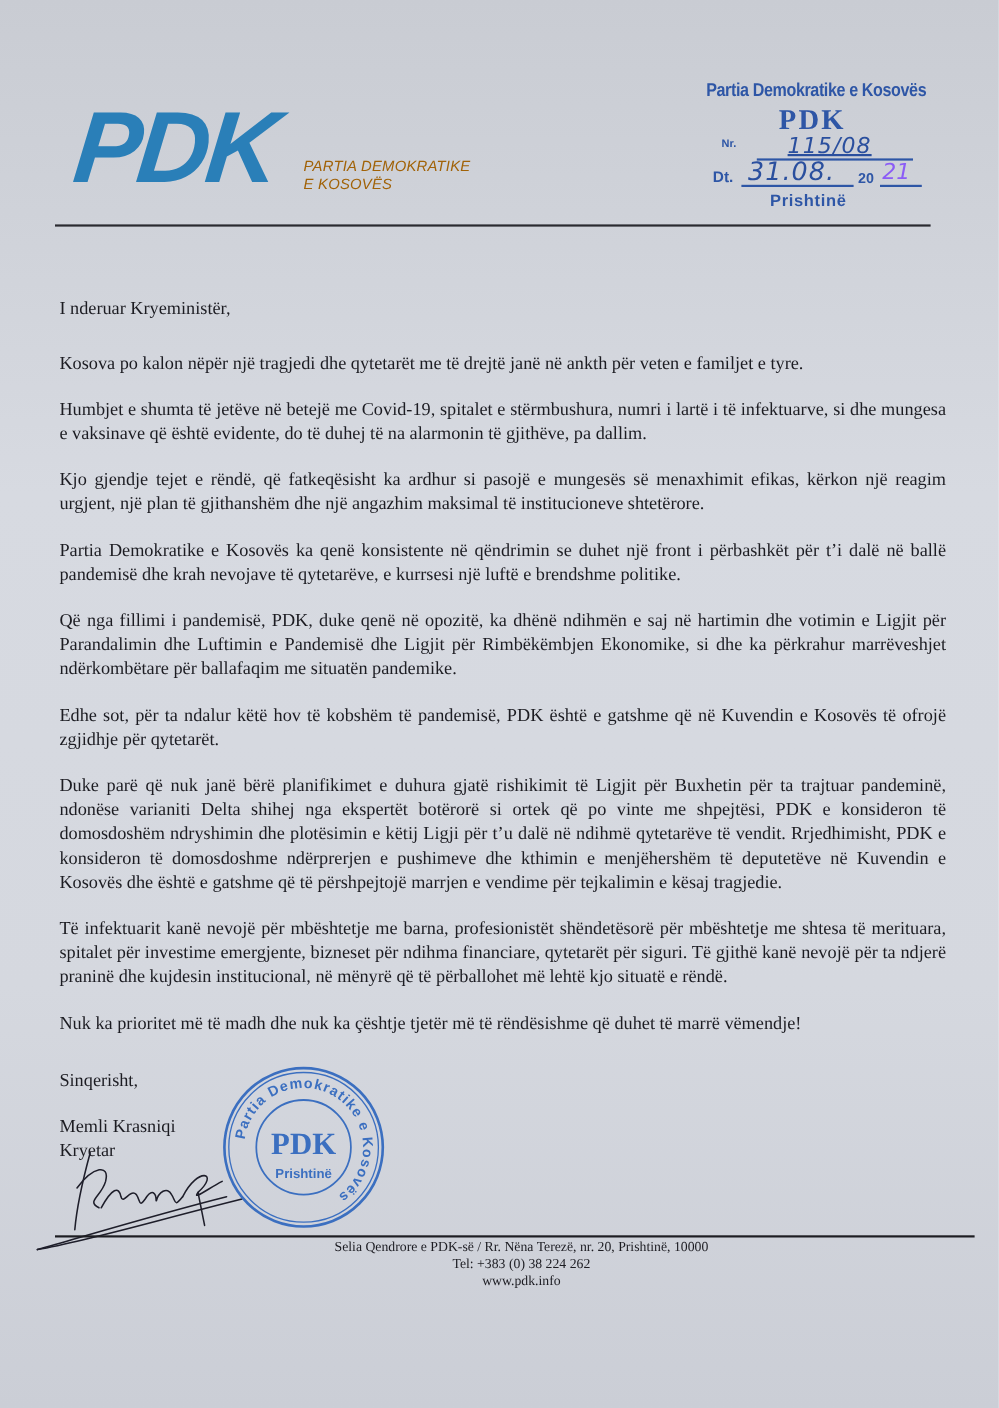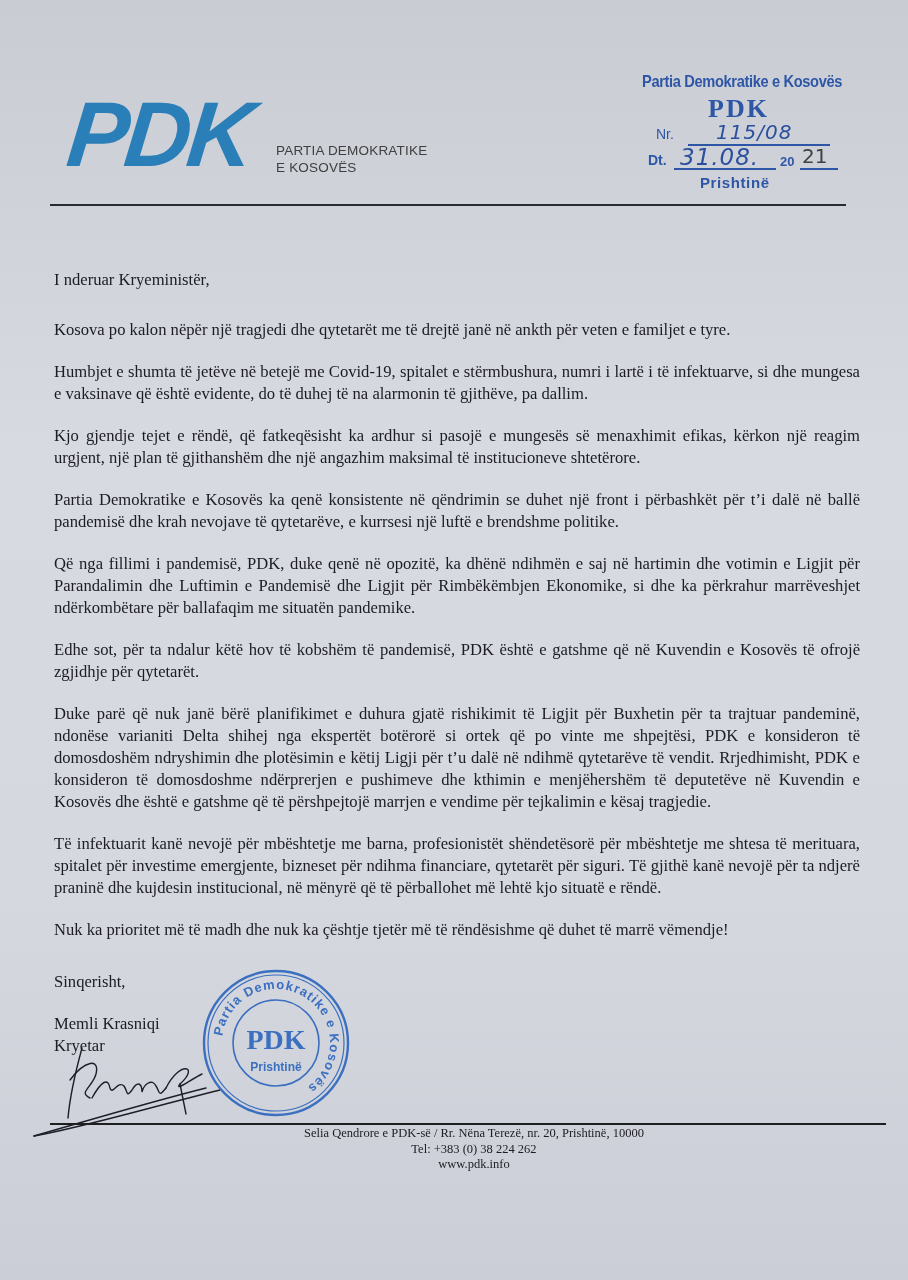--- a/index.html
+++ b/index.html
@@ -18,44 +18,44 @@
       font-family: "Liberation Sans", "DejaVu Sans", sans-serif;
       font-weight: 700; font-style: italic;
       font-size: 92px; line-height: 1;
       letter-spacing: -4px;
       color: #2a7fb8;
       transform: skewX(-6deg);
     }
     .logo-sub {
       position: absolute; left: 276px; top: 142px;
       font-family: "Liberation Sans", "DejaVu Sans", sans-serif;
-      font-size: 13.5px; line-height: 17px; color: #404040; letter-spacing: 0.2px;
+      font-size: 13.5px; line-height: 17px; color: #a16207; letter-spacing: 0.2px; font-style: italic;
     }
     .head-rule {
       position: absolute; left: 50px; top: 204px; width: 796px; height: 2px;
       background: #2a2a30;
     }
 
     
     .reg-stamp {
       position: absolute; left: 630px; top: 64px; width: 230px; height: 132px;
       color: #2e56a6;
       font-family: "Liberation Sans", "DejaVu Sans", sans-serif;
     }
     .reg-title { position: absolute; left: 12px; top: 8px; font-size: 17px; font-weight: 700; letter-spacing: -0.4px; transform: scaleX(0.86); transform-origin: left; white-space: nowrap; }
     .reg-pdk { position: absolute; left: 78px; top: 30px; font-family: "Liberation Serif", serif; font-size: 26px; font-weight: 700; letter-spacing: 2px; }
-    .reg-nr-label { position: absolute; left: 26px; top: 62px; font-size: 14px; font-weight: 400; }
+    .reg-nr-label { position: absolute; left: 26px; top: 62px; font-size: 10px; font-weight: 700; }
     .reg-nr-line { position: absolute; left: 58px; top: 80px; width: 142px; height: 1.5px; background: #2e56a6; }
-    .reg-nr-val { position: absolute; left: 86px; top: 56px; font-family: "DejaVu Sans", sans-serif; font-style: italic; font-size: 20px; color: #2a4f9e; letter-spacing: 1px; }
+    .reg-nr-val { position: absolute; left: 86px; top: 56px; font-family: "DejaVu Sans", sans-serif; font-style: italic; font-size: 20px; color: #2a4f9e; letter-spacing: 1px; text-decoration: underline; }
     .reg-dt-label { position: absolute; left: 18px; top: 88px; font-size: 14px; font-weight: 700; text-align: right; }
     .reg-dt-line1 { position: absolute; left: 44px; top: 104px; width: 102px; height: 1.5px; background: #2e56a6; }
     .reg-dt-line2 { position: absolute; left: 170px; top: 104px; width: 38px; height: 1.5px; background: #2e56a6; }
     .reg-dt-val { position: absolute; left: 50px; top: 80px; font-family: "DejaVu Sans", sans-serif; font-style: italic; font-size: 23px; color: #2a4f9e; letter-spacing: 1px; }
     .reg-dt-century { position: absolute; left: 150px; top: 90px; font-size: 13px; font-weight: 700; }
-    .reg-dt-year { position: absolute; left: 172px; top: 80px; font-family: "DejaVu Sans", sans-serif; font-size: 20px; color: #404040; }
+    .reg-dt-year { position: absolute; left: 172px; top: 80px; font-family: "DejaVu Sans", sans-serif; font-style: italic; font-size: 20px; color: #8b5cf6; }
     .reg-city { position: absolute; left: 70px; top: 110px; font-size: 15px; font-weight: 700; letter-spacing: 0.6px; }
 
     
     .body-text {
       position: absolute; left: 54px; top: 269px; width: 806px;
       font-size: 16.6px; line-height: 22px; text-align: justify;
     }
     .body-text p { margin-bottom: 20px; }
     .salutation { margin-bottom: 28px; }
 

